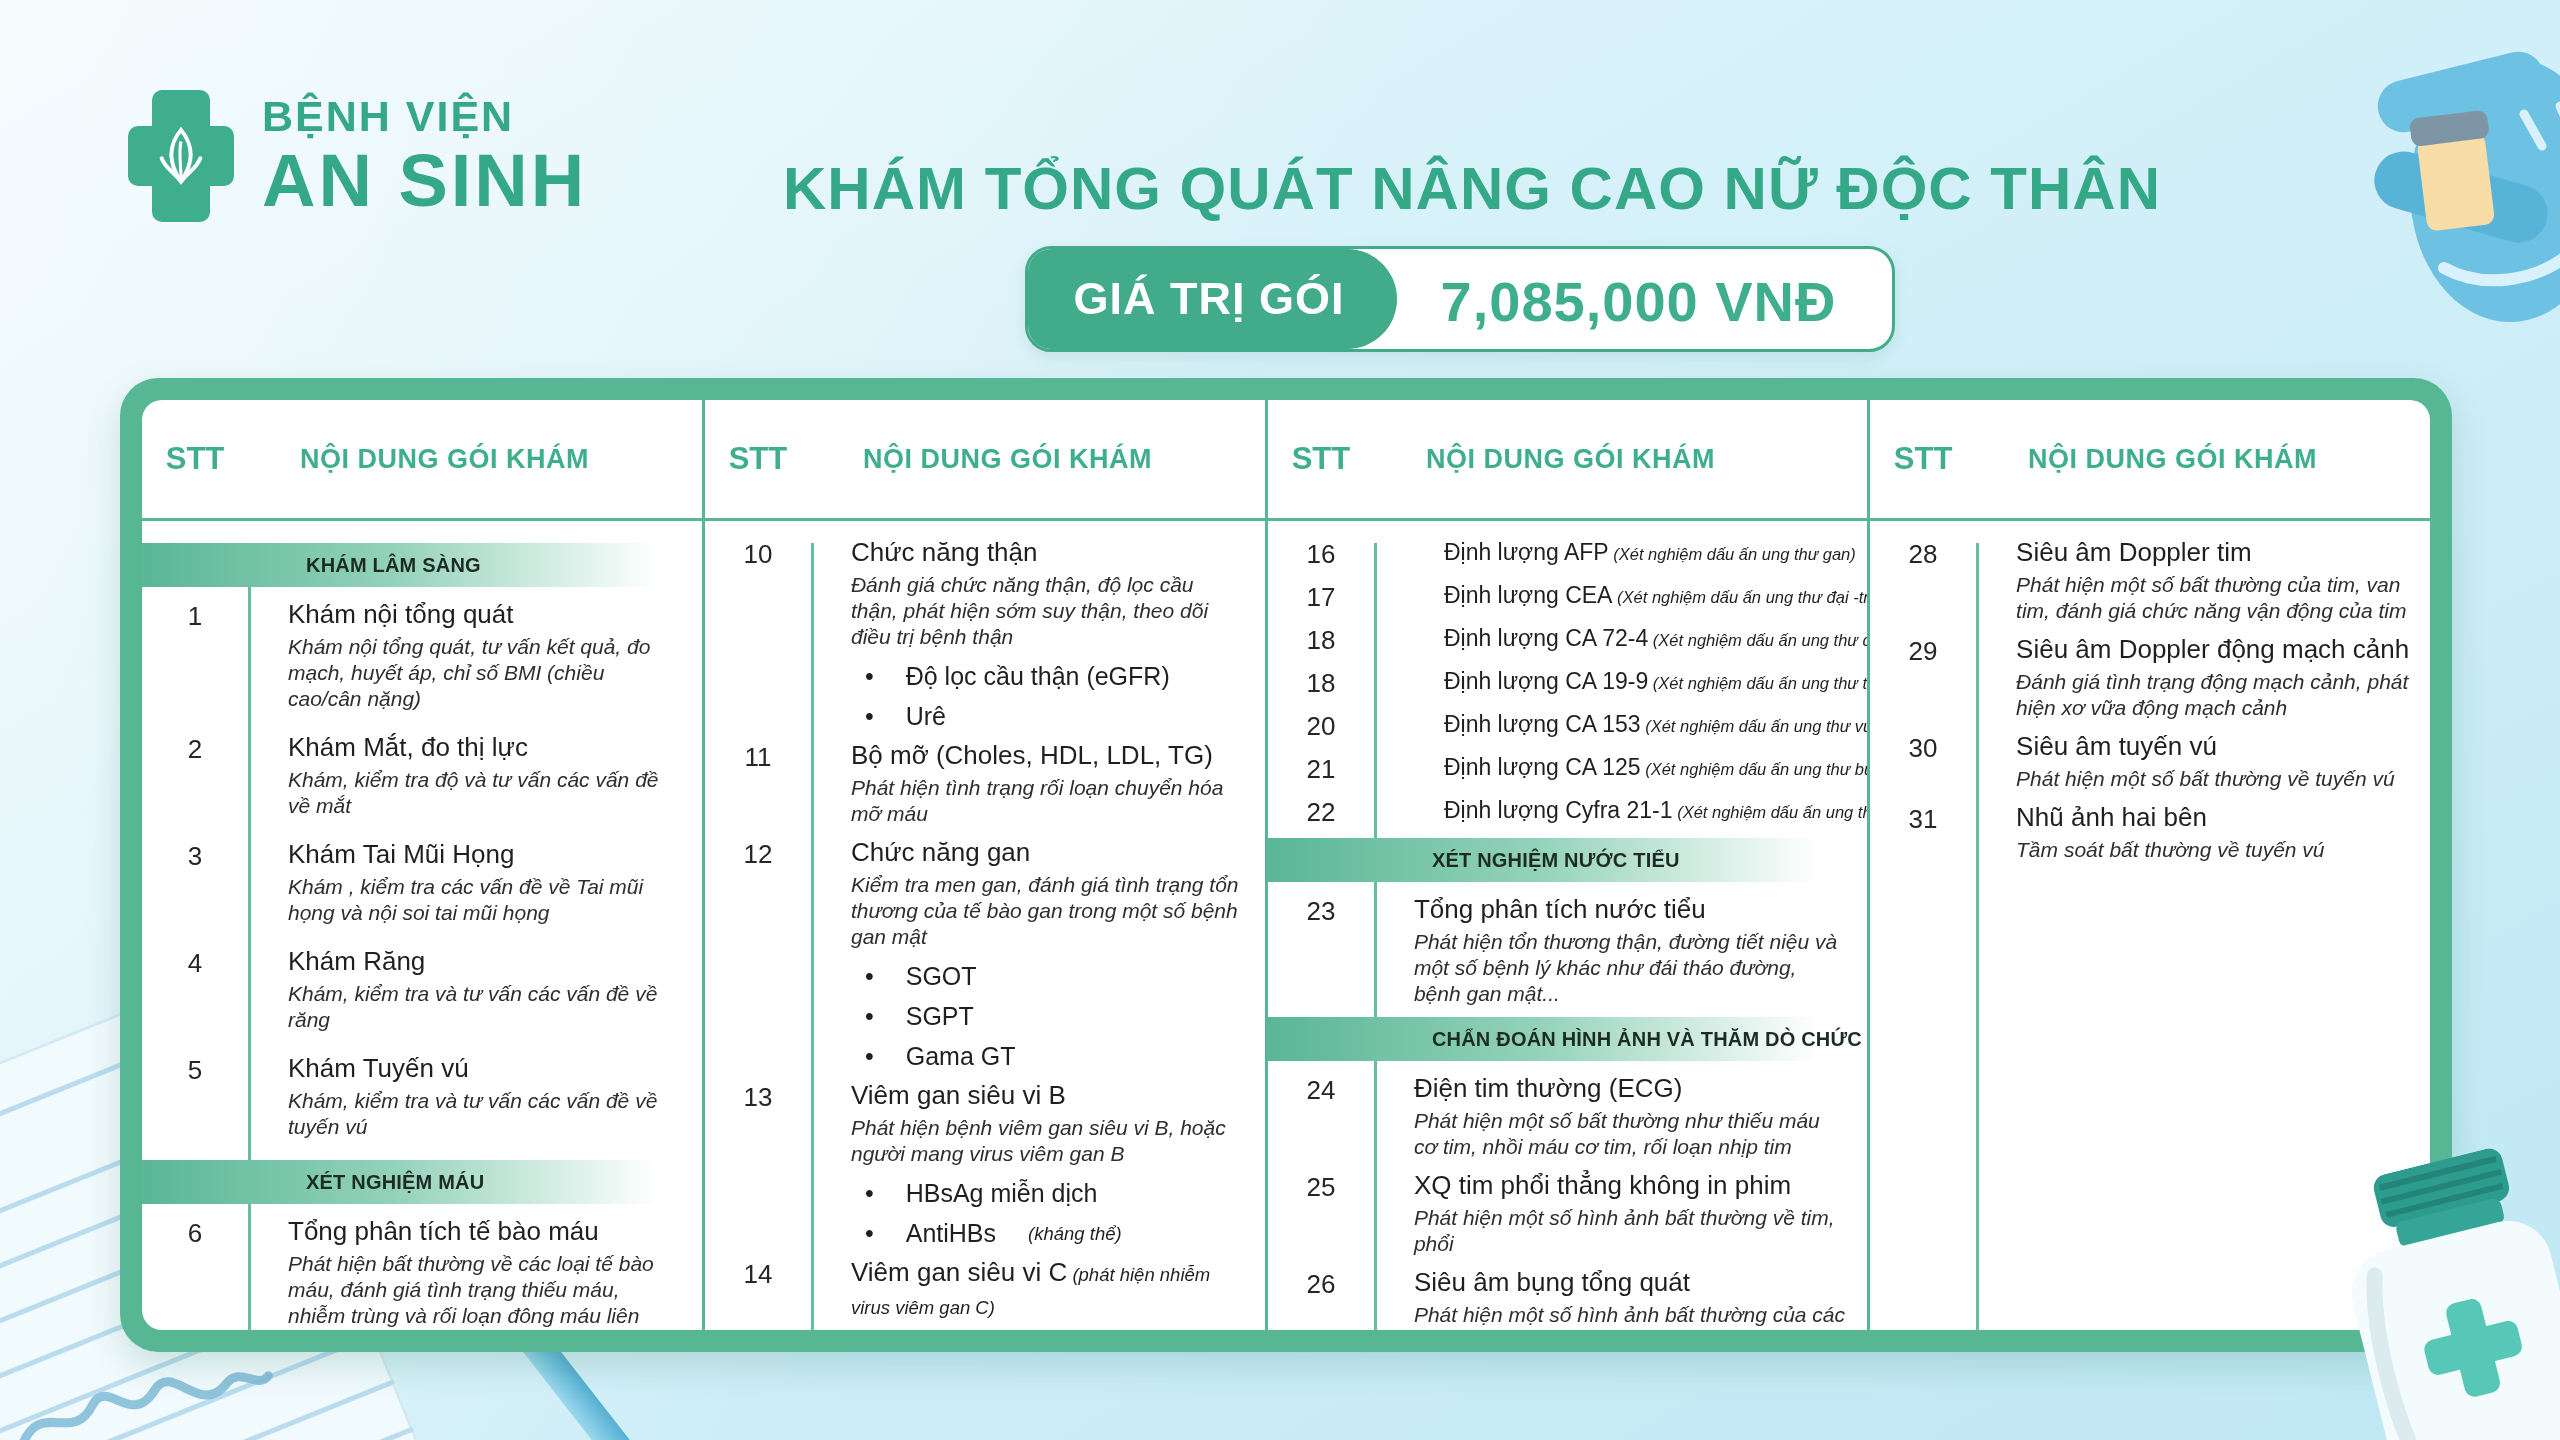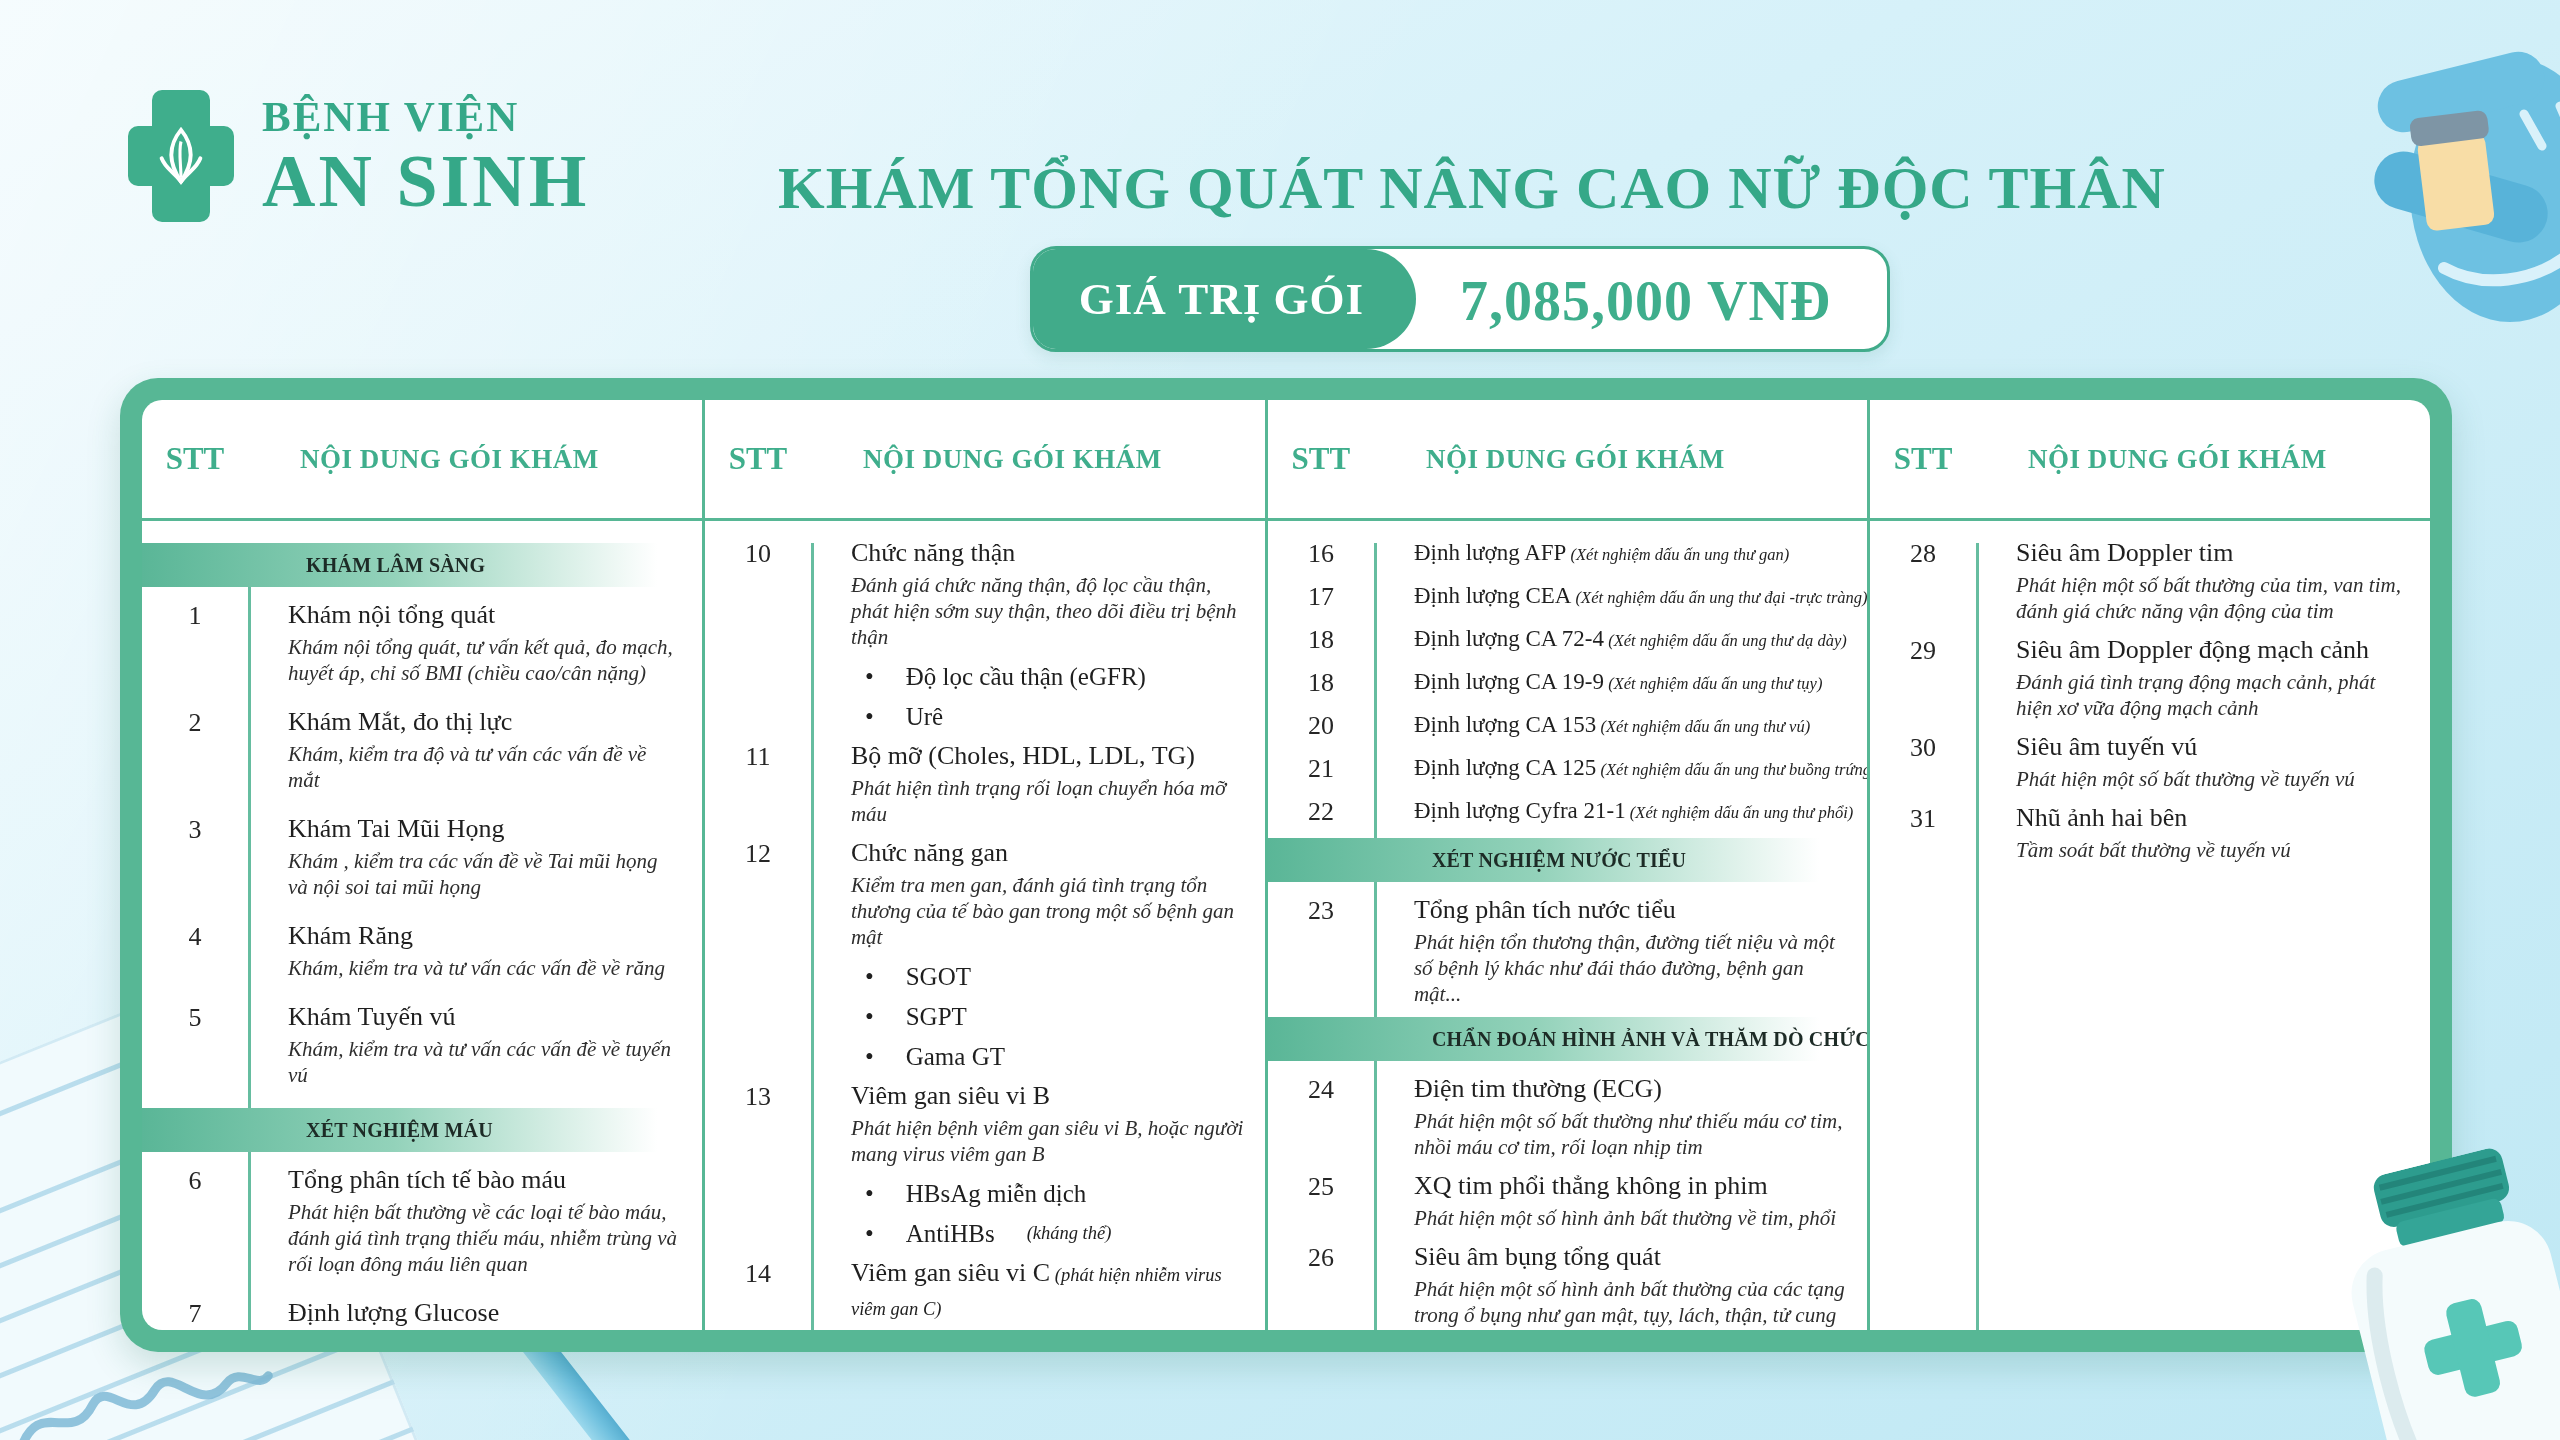--- a/index.html
+++ b/index.html
@@ -1,17 +1,17 @@
 <!DOCTYPE html>
 <html><head>
 <meta charset="utf-8">
 <style>
   html,body{margin:0;padding:0;background:#cdeef8;}
   .page{position:relative;width:2560px;height:1440px;overflow:hidden;
-        font-family:Liberation Serif, serif;
+        font-family:Liberation Sans, sans-serif;
         background:linear-gradient(150deg,#eaf8fc 0%,#d6f1f9 38%,#bfe8f4 100%);}
   .page::before{content:"";position:absolute;inset:0;
         background:linear-gradient(115deg,rgba(255,255,255,.55) 0%,rgba(255,255,255,0) 45%);}
   
   .logo{position:absolute;left:128px;top:90px;display:flex;gap:28px;align-items:center;z-index:3;}
   .cross{position:relative;width:106px;height:132px;}
   .cross .v,.cross .h{position:absolute;background:#3fae8c;border-radius:10px;}
   .cross .v{left:24px;top:0;width:58px;height:132px;}
   .cross .h{left:0;top:36px;width:106px;height:60px;}
   .cross svg{position:absolute;left:27px;top:36px;z-index:1;}
@@ -44,21 +44,21 @@
   .section-bar{position:relative;height:44px;margin:6px 0 12px;display:flex;align-items:center;
          background:linear-gradient(90deg,#five 0);
          background:linear-gradient(90deg,#5ab697 0%,#93d2ba 45%,rgba(255,255,255,0) 92%);}
   .section-bar span{padding-left:164px;font-size:20px;font-weight:700;color:#1d2b26;white-space:nowrap;letter-spacing:.2px;}
   .item{display:flex;margin-bottom:10px;}
   .col:first-child .item{margin-bottom:20px;}
   .num{width:106px;flex:none;text-align:center;font-size:26px;color:#262626;padding-top:2px;}
   .body{flex:1;padding:0 20px 0 40px;min-width:0;}
   .title-line{font-size:26px;line-height:31px;color:#1f1f1f;}
   .title-line .note{font-size:18.5px;font-style:italic;}
-  .item-inline .title-line{font-size:23px;white-space:nowrap;}
+  .item-inline .title-line{font-size:23px;white-space:nowrap;margin-left:30px;}
   .item-inline .title-line .note{font-size:16.5px;}
   .sub{font-size:21px;font-style:italic;color:#2e2e2e;line-height:26px;margin-top:4px;}
   .bullet{display:flex;gap:32px;margin:13px 0 0 14px;font-size:25px;line-height:27px;color:#1f1f1f;}
   .bullet .b-note{font-size:18.5px;font-style:italic;align-self:center;}
   
   .deco{position:absolute;z-index:1;}
   .hand{right:-14px;top:18px;}
   .bottle-br{right:-26px;bottom:-40px;z-index:4;transform:rotate(-14deg);}
   .paper{left:-84px;bottom:-190px;width:440px;height:600px;background:#f1fafd;
          transform:rotate(-22deg);border-radius:14px;

